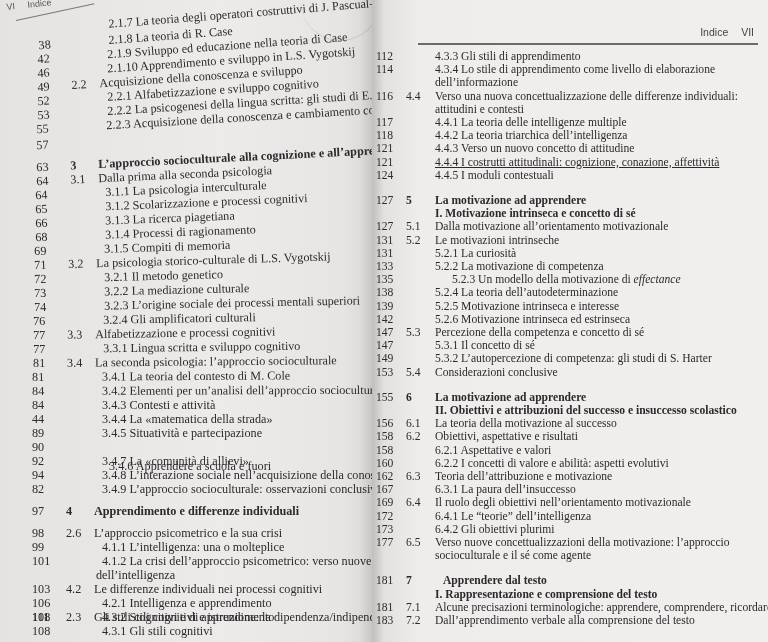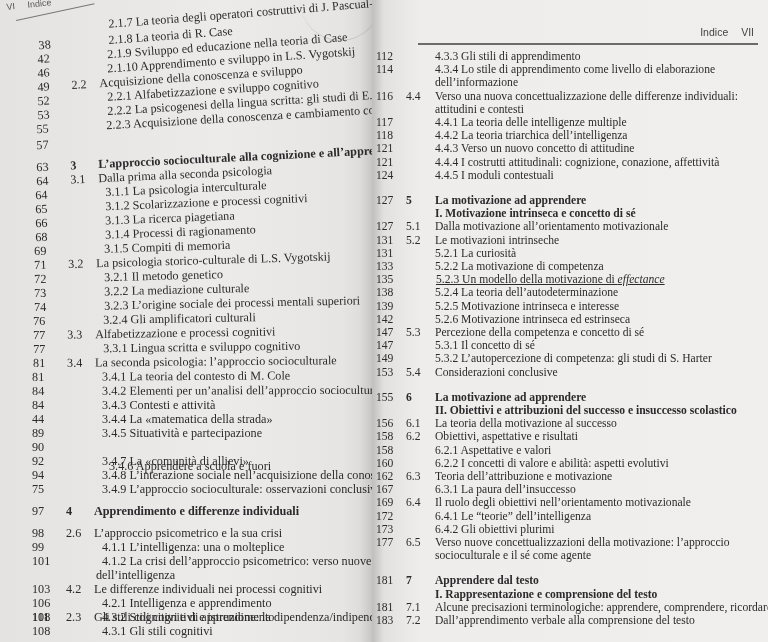--- a/index.html
+++ b/index.html
@@ -234,21 +234,21 @@
         <span class="pg" style="left: -4px;">92</span>
         <span class="num"></span>
         <span class="title" style="left: 66px;">3.4.7 La «comunità di allievi»</span>
       </div>
       <div class="toc-row sub" style="top: 468px; left: 36px; transform: rotate(0deg); transform-origin: 0px 50%;">
         <span class="pg" style="left: -4px;">94</span>
         <span class="num"></span>
         <span class="title" style="left: 66px;">3.4.8 L’interazione sociale nell’acquisizione della conoscenza</span>
       </div>
       <div class="toc-row sub" style="top: 482px; left: 36px; transform: rotate(0deg); transform-origin: 0px 50%;">
-        <span class="pg" style="left: -4px;">75</span>
+        <span class="pg" style="left: -4px;">82</span>
         <span class="num"></span>
         <span class="title" style="left: 66px;">3.4.9 L’approccio socioculturale: osservazioni conclusive</span>
       </div>
       <div class="toc-row bold " style="top: 504px; left: 36px; transform: rotate(0deg); transform-origin: 0px 50%;">
         <span class="pg" style="left: -4px;">97</span>
         <span class="num">4</span>
         <span class="title" style="left: 58px;">Apprendimento e differenze individuali</span>
       </div>
       <div class="toc-row " style="top: 526px; left: 36px; transform: rotate(0deg); transform-origin: 0px 50%;">
         <span class="pg" style="left: -4px;">98</span>
@@ -341,21 +341,21 @@
         <span class="title" style="left: 59px;">4.4.2 La teoria triarchica dell’intelligenza</span>
       </div>
       <div class="r-row sub" style="top: 142.4px; left: 4px;">
         <span class="pg" style="left: 0px;">121</span>
         <span class="num" style="left: 30px;"></span>
         <span class="title" style="left: 59px;">4.4.3 Verso un nuovo concetto di attitudine</span>
       </div>
       <div class="r-row sub" style="top: 155.6px; left: 4px;">
         <span class="pg" style="left: 0px;">121</span>
         <span class="num" style="left: 30px;"></span>
-        <span class="title" style="left: 59px;">4.4.4 I costrutti attitudinali: cognizione, conazione, affettività</span>
+        <span class="title" style="left: 59px; text-decoration: underline;">4.4.4 I costrutti attitudinali: cognizione, conazione, affettività</span>
       </div>
       <div class="r-row sub" style="top: 168.8px; left: 4px;">
         <span class="pg" style="left: 0px;">124</span>
         <span class="num" style="left: 30px;"></span>
         <span class="title" style="left: 59px;">4.4.5 I moduli contestuali</span>
       </div>
       <div class="r-row bold " style="top: 194px; left: 4px;">
         <span class="pg" style="left: 0px;">127</span>
         <span class="num" style="left: 30px;">5</span>
         <span class="title" style="left: 59px;">La motivazione ad apprendere</span>
@@ -381,21 +381,21 @@
         <span class="title" style="left: 59px;">5.2.1 La curiosità</span>
       </div>
       <div class="r-row sub" style="top: 260px; left: 4px;">
         <span class="pg" style="left: 0px;">133</span>
         <span class="num" style="left: 30px;"></span>
         <span class="title" style="left: 59px;">5.2.2 La motivazione di competenza</span>
       </div>
       <div class="r-row sub" style="top: 273.2px; left: 4px;">
         <span class="pg" style="left: 0px;">135</span>
         <span class="num" style="left: 30px;"></span>
-        <span class="title" style="left: 60px; text-decoration: underline;">5.2.3 Un modello della motivazione di <span class="title italic" style="position: static;">effectance</span></span>
+        <span class="title" style="left: 76px;">5.2.3 Un modello della motivazione di <span class="title italic" style="position: static;">effectance</span></span>
       </div>
       <div class="r-row sub" style="top: 286.4px; left: 4px;">
         <span class="pg" style="left: 0px;">138</span>
         <span class="num" style="left: 30px;"></span>
         <span class="title" style="left: 59px;">5.2.4 La teoria dell’autodeterminazione</span>
       </div>
       <div class="r-row sub" style="top: 299.6px; left: 4px;">
         <span class="pg" style="left: 0px;">139</span>
         <span class="num" style="left: 30px;"></span>
         <span class="title" style="left: 59px;">5.2.5 Motivazione intrinseca e interesse</span>
@@ -486,21 +486,21 @@
         <span class="title" style="left: 59px;">Verso nuove concettualizzazioni della motivazione: l’approccio</span>
       </div>
       <div class="r-row " style="top: 549.2px; left: 4px;">
         <span class="pg" style="left: 0px;"></span>
         <span class="num" style="left: 30px;"></span>
         <span class="title" style="left: 59px;">socioculturale e il sé come agente</span>
       </div>
       <div class="r-row bold " style="top: 574.4px; left: 4px;">
         <span class="pg" style="left: 0px;">181</span>
         <span class="num" style="left: 30px;">7</span>
-        <span class="title" style="left: 59px;">Apprendere dal testo</span>
+        <span class="title" style="left: 67px;">Apprendere dal testo</span>
       </div>
       <div class="r-row bold " style="top: 587.6px; left: 4px;">
         <span class="pg" style="left: 0px;"></span>
         <span class="num" style="left: 30px;"></span>
         <span class="title" style="left: 59px;">I. Rappresentazione e comprensione del testo</span>
       </div>
       <div class="r-row " style="top: 600.8px; left: 4px;">
         <span class="pg" style="left: 0px;">181</span>
         <span class="num" style="left: 30px;">7.1</span>
         <span class="title" style="left: 59px;">Alcune precisazioni terminologiche: apprendere, comprendere, ricordare</span>

